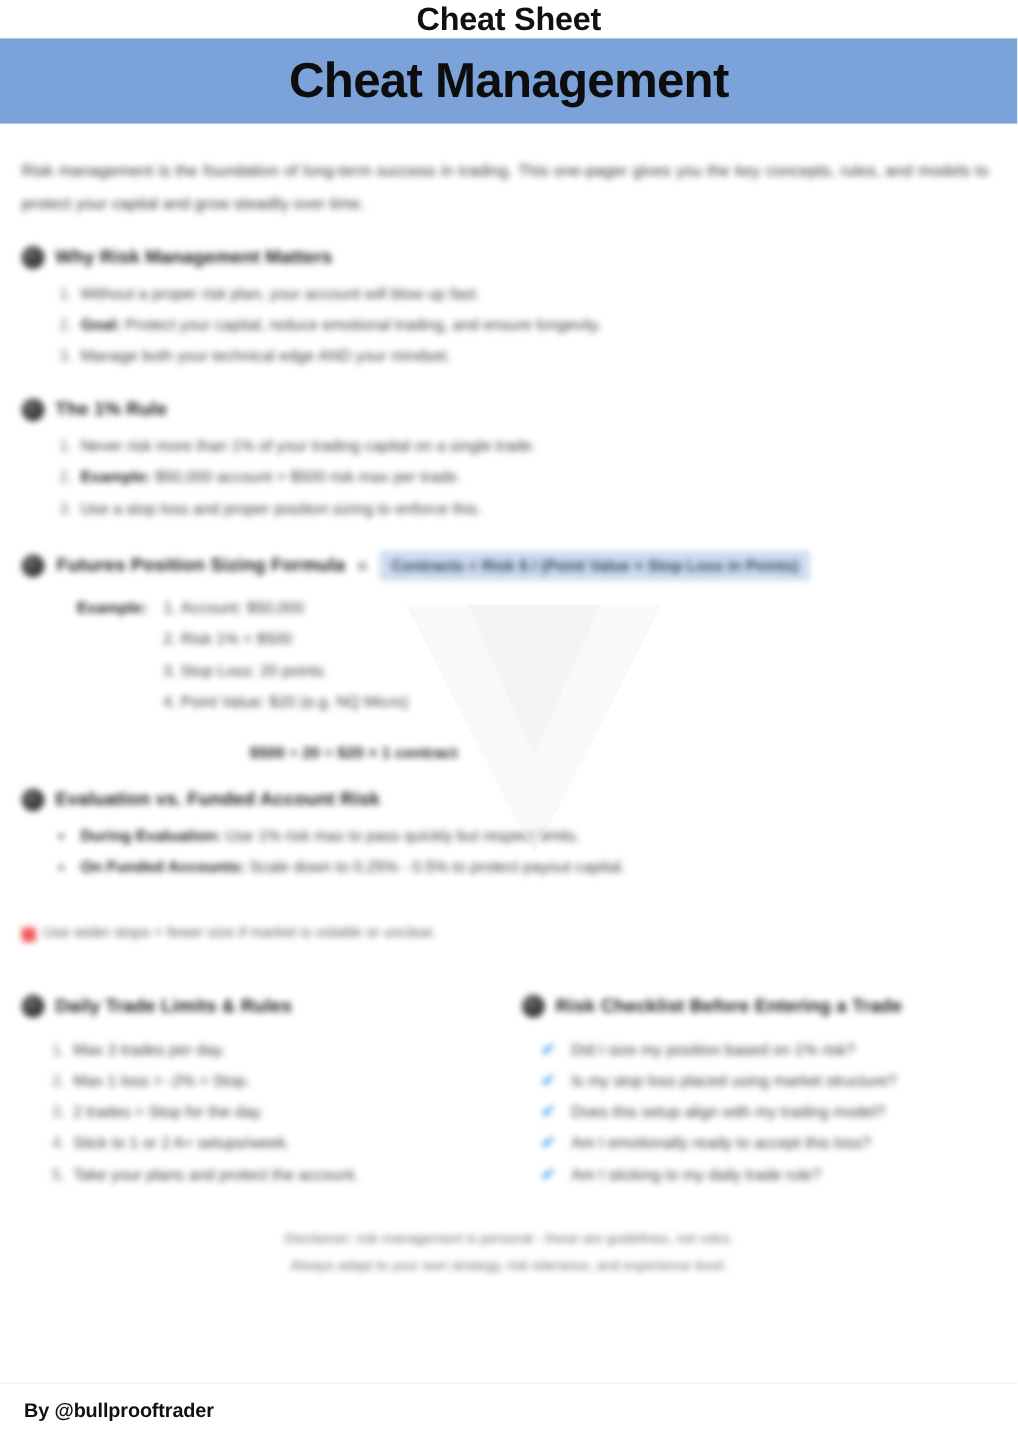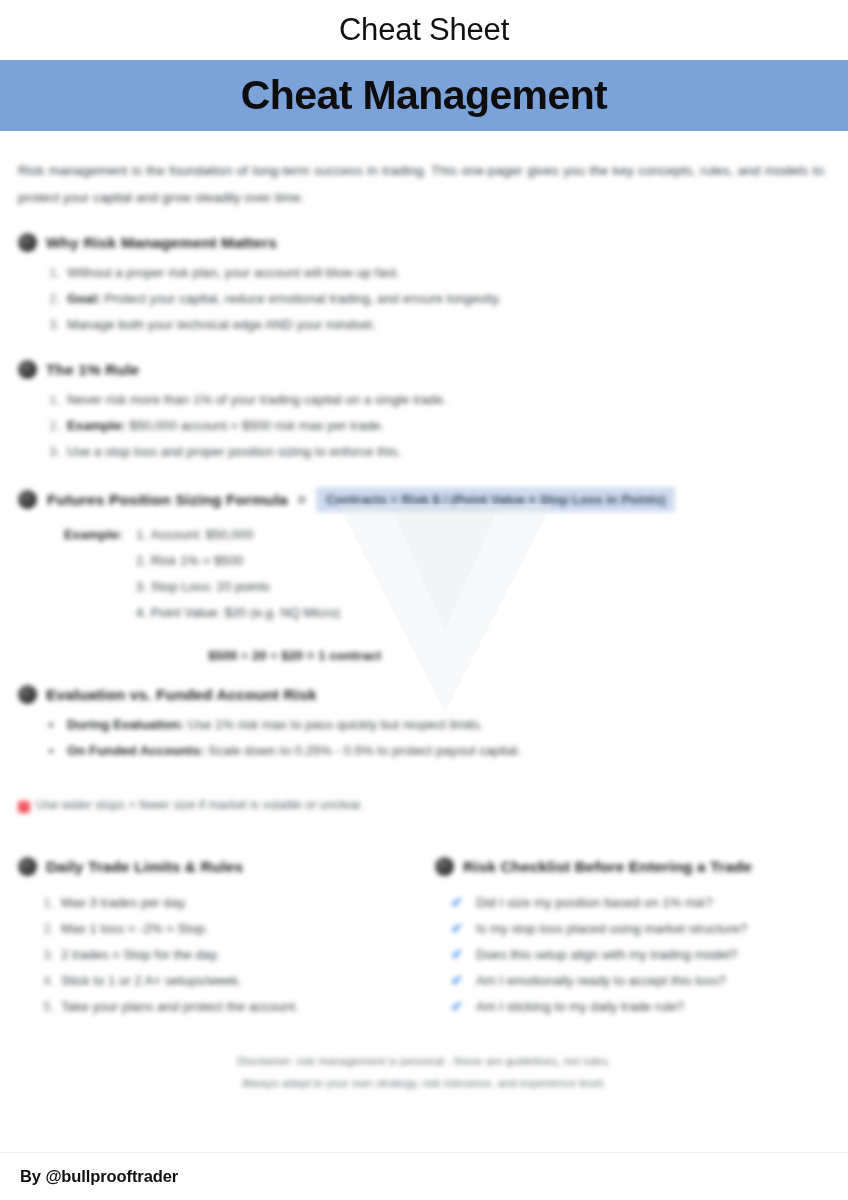--- a/index.html
+++ b/index.html
@@ -15,26 +15,26 @@
   #page {
     position: relative;
     width: 848px;
     height: 1200px;
     background: #ffffff;
     overflow: hidden;
   }
 
   
   .cheat-title {
-    height: 60px;
+    height: 32px;
     display: flex;
     align-items: center;
     justify-content: center;
-    font-size: 31px;
-    font-weight: 400;
+    font-size: 27px;
+    font-weight: 700;
     letter-spacing: -0.2px;
     color: #111111;
   }
 
   
   .banner {
     height: 71px;
     background: #7ca2da;
     display: flex;
     align-items: center;

